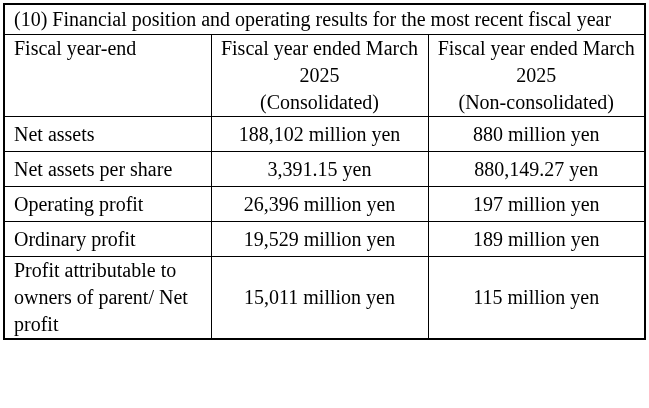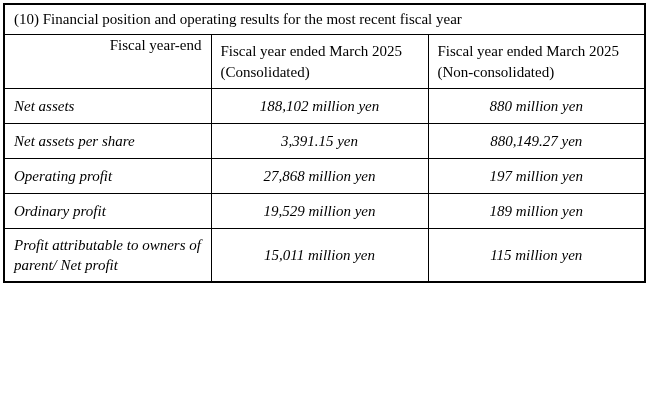--- a/index.html
+++ b/index.html
@@ -14,21 +14,21 @@
     padding: 3px 4px 0 3px;
     background: #ffffff;
     font-family: "Liberation Serif", "DejaVu Serif", serif;
     color: #000000;
   }
   table.fin-table {
     border-collapse: collapse;
     table-layout: fixed;
     width: 642px;
     border: 2px solid #000000;
-    font-size: 15px;
+    font-size: 20px;
     line-height: 1.35;
     color: #000000;
   }
   table.fin-table col.c-label { width: 207px; }
   table.fin-table col.c-cons  { width: 217px; }
   table.fin-table col.c-ncons { width: 217px; }
 
   table.fin-table td, table.fin-table th {
     border: 1px solid #000000;
     padding: 0 9px;
@@ -38,30 +38,30 @@
   td.title-cell {
     height: 29px;
     text-align: left;
     vertical-align: middle;
     padding-left: 8px;
   }
   tr.header-row td { height: 53px; }
   td.header-label {
     vertical-align: top;
     padding-top: 8px;
-    text-align: right;
+    text-align: left;
   }
   td.header-col {
     vertical-align: middle;
-    text-align: left;
+    text-align: center;
     margin-top: 28px;
   }
   td.header-col .hline { display: block; }
 
-  tr.data-row td { height: 34px; font-style: italic; }
+  tr.data-row td { height: 34px; }
   td.label-cell {
     text-align: left;
     vertical-align: middle;
   }
   td.value-cell {
     text-align: center;
     vertical-align: middle;
     white-space: nowrap;
   }
   tr.tall-row td { height: 52px; }
@@ -96,21 +96,21 @@
         <td class="value-cell">188,102 million yen</td>
         <td class="value-cell">880 million yen</td>
       </tr>
       <tr class="data-row">
         <td class="label-cell">Net assets per share</td>
         <td class="value-cell">3,391.15 yen</td>
         <td class="value-cell">880,149.27 yen</td>
       </tr>
       <tr class="data-row">
         <td class="label-cell">Operating profit</td>
-        <td class="value-cell">27,868 million yen</td>
+        <td class="value-cell">26,396 million yen</td>
         <td class="value-cell">197 million yen</td>
       </tr>
       <tr class="data-row">
         <td class="label-cell">Ordinary profit</td>
         <td class="value-cell">19,529 million yen</td>
         <td class="value-cell">189 million yen</td>
       </tr>
       <tr class="data-row tall-row">
         <td class="label-cell">Profit attributable to owners of parent/ Net profit</td>
         <td class="value-cell">15,011 million yen</td>

